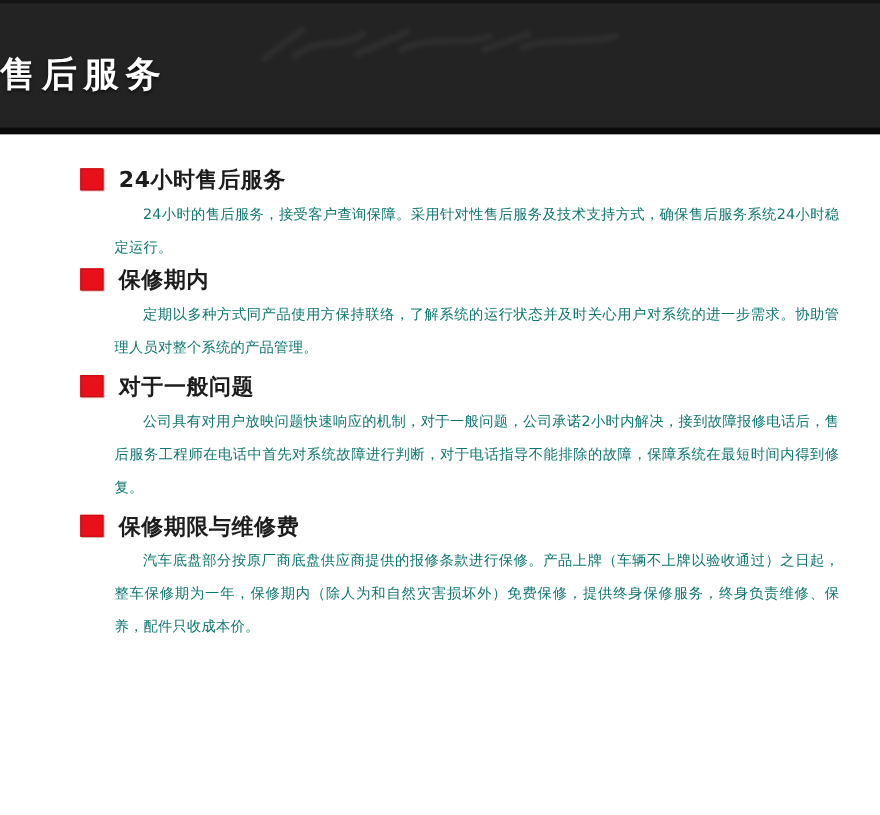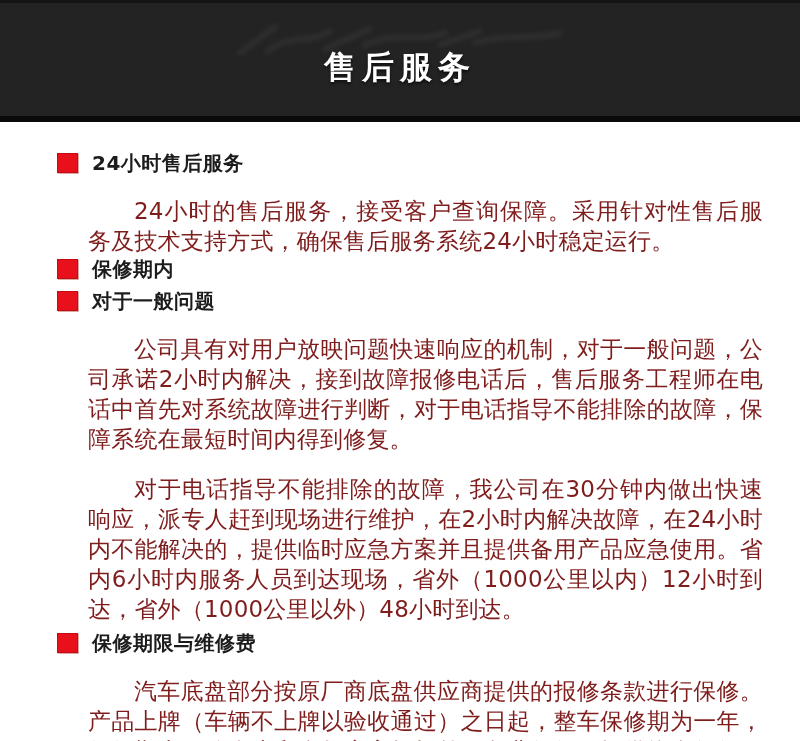--- a/index.html
+++ b/index.html
@@ -18,21 +18,21 @@
   }
   
   .hero {
     position: relative;
     height: 122px;
     background: #232323;
     border-top: 3px solid #141414;
     border-bottom: 6px solid #0a0a0a;
     display: flex;
     align-items: center;
-    justify-content: center;
+    justify-content: flex-start;
     overflow: hidden;
   }
   .watermark {
     position: absolute;
     left: 230px;
     top: 12px;
     width: 360px;
     height: 50px;
     opacity: 0.5;
     filter: blur(2px);
@@ -45,21 +45,21 @@
     font-size: 32px;
     font-weight: bold;
     letter-spacing: 6px;
     text-shadow: 0 2px 3px rgba(0,0,0,0.65);
   }
   
   .content {
     padding-top: 28px;
     background: #ffffff;
   }
-  section { margin: 0; }
+  section { margin: 0; padding-left: 16px; }
   .sec-head {
     display: flex;
     align-items: center;
     gap: 14px;
     padding-left: 57px;
     height: 26px;
   }
   .sec-head.spaced { margin-top: 6px; }
   .bullet {
     width: 21px;
@@ -70,25 +70,25 @@
     flex: 0 0 auto;
   }
   .sec-head h2 {
     margin: 0;
     font-size: 20px;
     font-weight: 700;
     color: #1c1c1c;
     letter-spacing: 0.5px;
   }
   .content p {
-    margin: 20px 37px 0 88px;
+    margin: 5px 37px 0 88px;
     text-indent: 2em;
-    font-size: 23px;
+    font-size: 13px;
     line-height: 30px;
-    color: #7f1d1d;
+    color: #0f766e;
     text-align: justify;
     letter-spacing: 0.2px;
   }
 </style>
 </head>
 <body>
 
 <div class="page">
 
   <header class="hero">
@@ -106,29 +106,29 @@
         <h2>24小时售后服务</h2>
       </div>
       <p>24小时的售后服务，接受客户查询保障。采用针对性售后服务及技术支持方式，确保售后服务系统24小时稳定运行。</p>
     </section>
 
     <section>
       <div class="sec-head">
         <span class="bullet"></span>
         <h2>保修期内</h2>
       </div>
+      <p>定期以多种方式同产品使用方保持联络，了解系统的运行状态并及时关心用户对系统的进一步需求。协助管理人员对整个系统的产品管理。</p>
     </section>
 
     <section>
       <div class="sec-head spaced">
         <span class="bullet"></span>
         <h2>对于一般问题</h2>
       </div>
       <p>公司具有对用户放映问题快速响应的机制，对于一般问题，公司承诺2小时内解决，接到故障报修电话后，售后服务工程师在电话中首先对系统故障进行判断，对于电话指导不能排除的故障，保障系统在最短时间内得到修复。</p>
-      <p>对于电话指导不能排除的故障，我公司在30分钟内做出快速响应，派专人赶到现场进行维护，在2小时内解决故障，在24小时内不能解决的，提供临时应急方案并且提供备用产品应急使用。省内6小时内服务人员到达现场，省外（1000公里以内）12小时到达，省外（1000公里以外）48小时到达。</p>
     </section>
 
     <section>
       <div class="sec-head spaced">
         <span class="bullet"></span>
         <h2>保修期限与维修费</h2>
       </div>
       <p>汽车底盘部分按原厂商底盘供应商提供的报修条款进行保修。产品上牌（车辆不上牌以验收通过）之日起，整车保修期为一年，保修期内（除人为和自然灾害损坏外）免费保修，提供终身保修服务，终身负责维修、保养，配件只收成本价。</p>
     </section>
 

